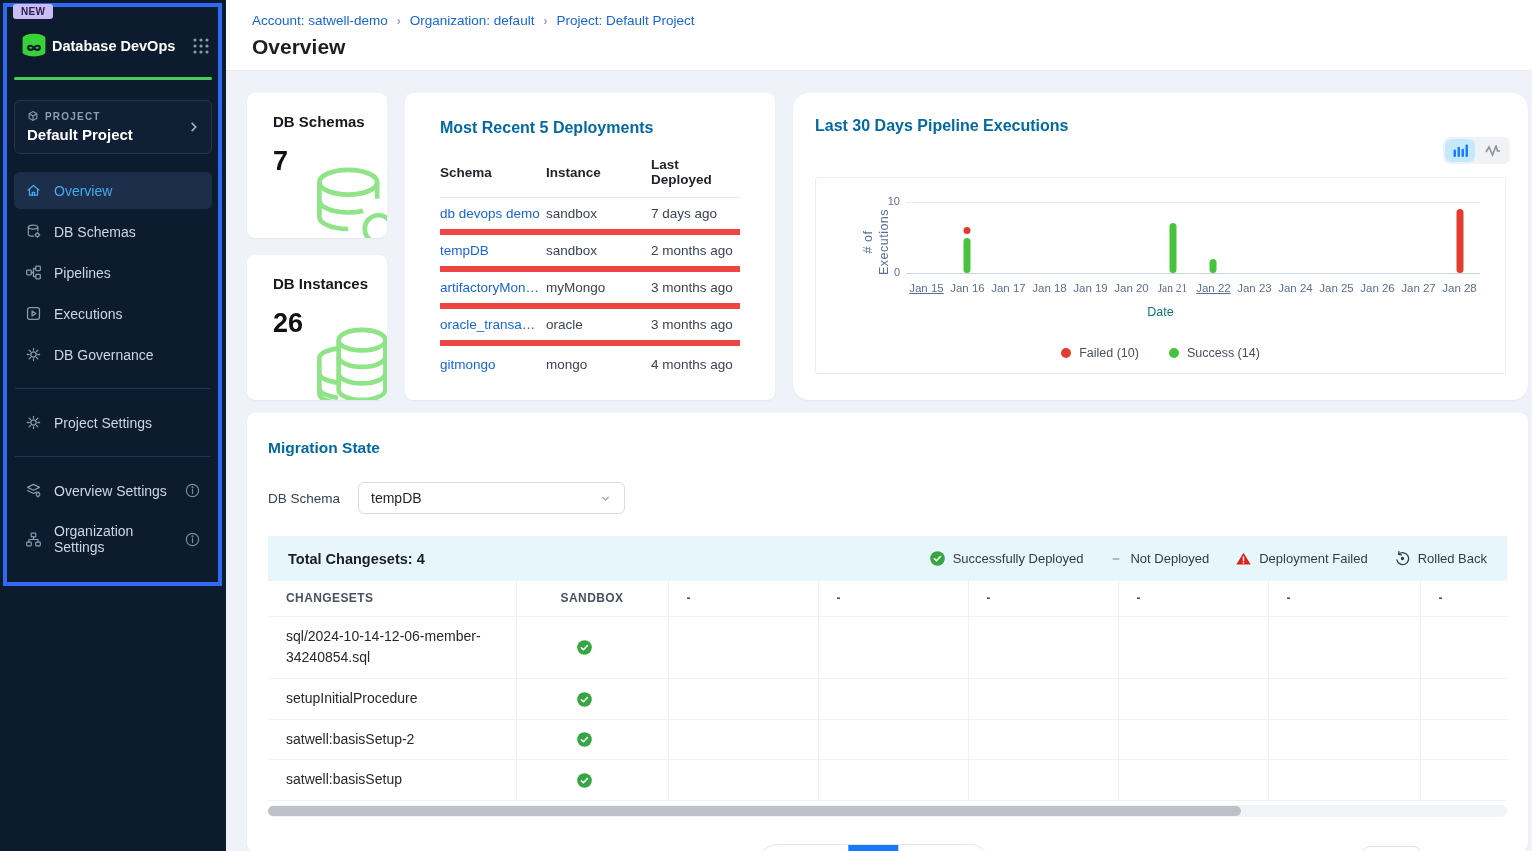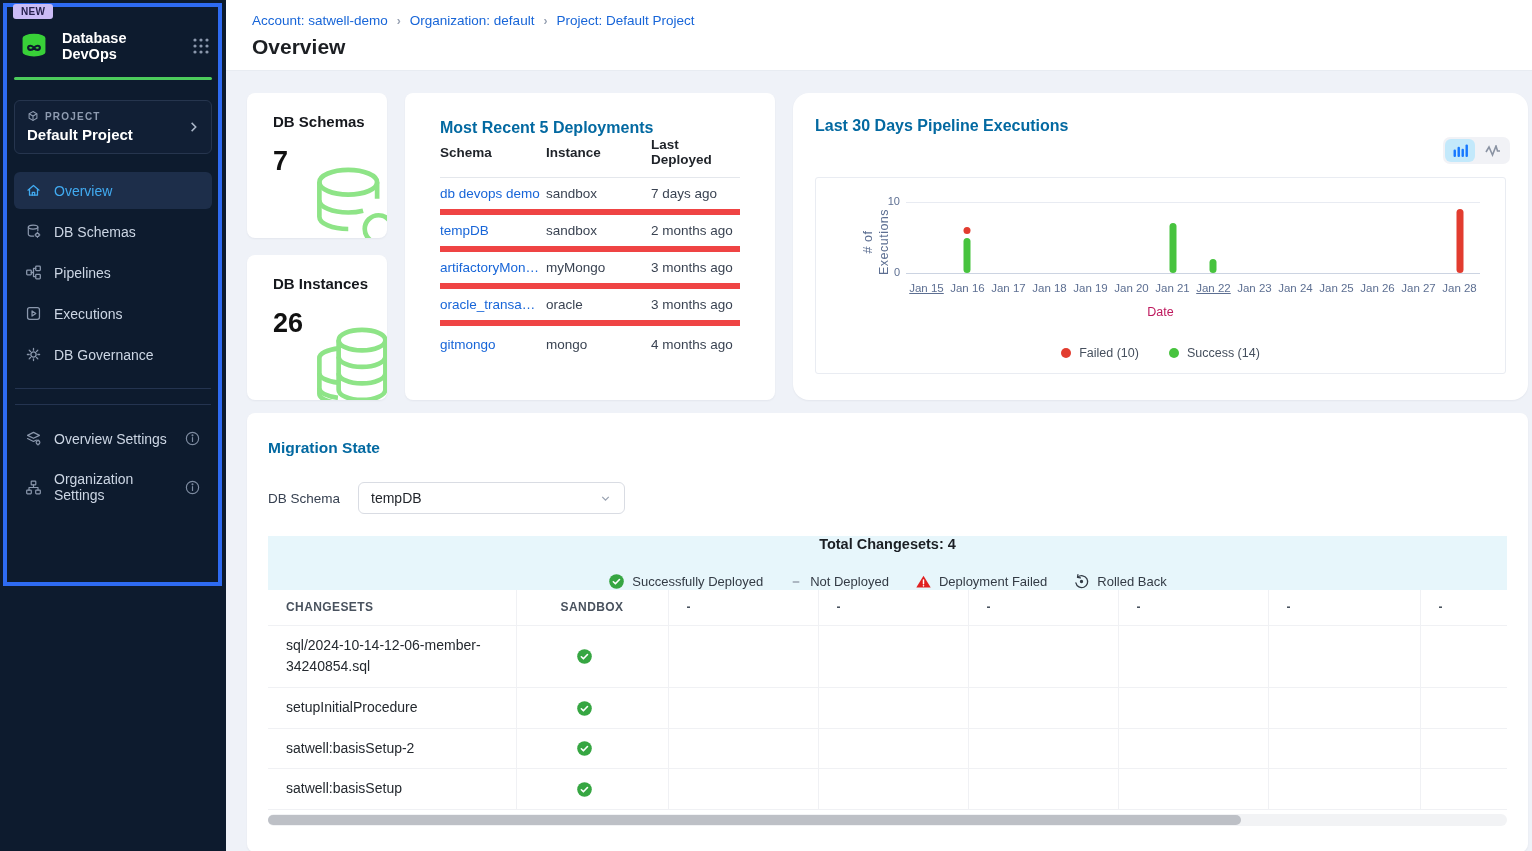--- a/index.html
+++ b/index.html
@@ -4,21 +4,21 @@
 <style>
   * { margin:0; padding:0; box-sizing:border-box; }
   html,body { width:1532px; height:851px; overflow:hidden; font-family:"Liberation Sans", sans-serif; background:#eff2f8; }
   .app { display:flex; width:1532px; height:851px; }
 
   
   .sidebar { width:226px; flex-shrink:0; background:#0d1b2e; position:relative; color:#ccd6e4; }
   .annotation-border { position:absolute; left:3px; top:3px; width:219px; height:583px; border:4px solid #2e6bf2; pointer-events:none; z-index:9; }
   .new-badge { position:absolute; top:4px; left:13px; background:#cbbcf6; color:#27224f; font-size:10px; font-weight:bold; padding:2px 8px; border-radius:3px; z-index:10; letter-spacing:.3px; }
   .sidebar-inner { padding:20px 14px 0; }
-  .sidebar-header { display:flex; align-items:center; gap:10px; padding:8px 2px 0 2px; }
+  .sidebar-header { display:flex; align-items:center; padding:8px 2px 0 2px; }
   .app-title { color:#fff; font-weight:700; font-size:14.5px; flex:1; }
   .apps-grid { color:#8b98ad; cursor:pointer; display:flex; }
   .green-rule { height:3px; background:#4ccc5c; margin:13px 0 0; border-radius:2px; }
   .project-card { margin:20px 0 0; background:#111f35; border:1px solid #26354e; border-radius:6px; padding:9px 12px 10px; position:relative; cursor:pointer; }
   .project-label { color:#8e9bb0; font-size:10px; letter-spacing:1.2px; font-weight:700; display:flex; align-items:center; gap:6px; }
   .project-name { color:#fff; font-size:15px; font-weight:600; margin-top:4px; }
   .project-chevron { position:absolute; right:10px; top:50%; transform:translateY(-50%); color:#aab6c8; display:flex; }
   nav { margin-top:18px; }
   .nav-item { display:flex; align-items:center; gap:12px; padding:10px 11px; border-radius:6px; color:#ccd6e4; font-size:14px; margin-bottom:4px; cursor:pointer; }
   .nav-item .nav-ico { color:#8b98ad; display:flex; }
@@ -38,51 +38,51 @@
 
   .row1 { display:flex; gap:18px; height:307px; }
   .stat-col { width:140px; display:flex; flex-direction:column; gap:17px; flex-shrink:0; }
   .stat-card { background:#fff; border-radius:8px; flex:1; padding:20px 0 0 26px; position:relative; overflow:hidden; box-shadow:0 1px 2px rgba(16,24,40,.05); }
   .stat-label { font-size:15px; font-weight:700; color:#16181d; }
   .stat-value { font-size:27px; font-weight:700; color:#111; margin-top:16px; }
   .stat-ico { position:absolute; right:-8px; bottom:-12px; }
 
   .dep-card { width:370px; flex-shrink:0; background:#fff; border-radius:8px; padding:26px 35px; box-shadow:0 1px 2px rgba(16,24,40,.05); }
   .card-title { font-size:16px; font-weight:700; color:#0369a1; }
-  .dep-table { font-size:13.5px; }
+  .dep-table { margin-top:20px; font-size:13.5px; }
   .dep-head, .dep-row { display:grid; grid-template-columns:106px 105px 1fr; align-items:center; }
   .dep-head { color:#1f2329; font-weight:600; padding-bottom:10px; border-bottom:1px solid #e4e7ec; }
   .dep-row { height:37px; border-bottom:6px solid #ef4444; color:#3a4352; }
   .dep-row:last-child { border-bottom:none; }
   .dep-row a { color:#1765d8; text-decoration:none; cursor:pointer; white-space:nowrap; overflow:hidden; text-overflow:ellipsis; padding-right:6px; }
 
   .chart-card { flex:1; background:#fff; border-radius:16px; padding:24px 22px; position:relative; box-shadow:0 1px 2px rgba(16,24,40,.05); min-width:0; }
   .chart-toggles { position:absolute; top:44px; right:18px; display:flex; gap:3px; background:#f1f2f6; border-radius:7px; padding:2px; }
   .toggle-btn { width:30px; height:23px; border-radius:6px; display:flex; align-items:center; justify-content:center; cursor:pointer; color:#8a93a3; }
   .toggle-btn.active { background:#c3e9fb; color:#1677ff; }
   .plot { margin-top:42px; height:197px; border:1px solid #e9ecf2; border-radius:3px; position:relative; background:#fff; }
   .gridline { position:absolute; left:90px; right:25px; top:24px; height:1px; background:#e8ebf2; }
   .baseline { position:absolute; left:90px; right:25px; top:95px; height:1px; background:#ccd4e2; }
   .ytick { position:absolute; left:0; width:84px; text-align:right; font-size:11px; color:#5d6f92; }
   .ylabel { position:absolute; left:44px; top:112px; width:96px; transform:rotate(-90deg); transform-origin:left top; font-size:12.5px; color:#5d6f92; line-height:16px; text-align:center; letter-spacing:.5px; }
   .bars-area { position:absolute; left:90px; right:25px; top:0; height:197px; }
   .bar { position:absolute; width:7px; border-radius:4px; transform:translateX(-50%); }
   .xlab { position:absolute; top:104px; transform:translateX(-50%); font-size:11.5px; color:#5d6f92; white-space:nowrap; }
-  .x-axis-title { position:absolute; top:127px; left:0; right:0; text-align:center; font-size:12.5px; color:#be185d; }
+  .x-axis-title { position:absolute; top:127px; left:0; right:0; text-align:center; font-size:12.5px; color:#0f766e; }
   .chart-legend { position:absolute; top:155px; left:0; right:0; display:flex; justify-content:center; gap:30px;margin-top:13px; }
   .chart-legend .li { display:flex; align-items:center; gap:8px; font-size:12.5px; color:#46505e; }
   .dot { width:10px; height:10px; border-radius:50%; }
 
   
   .migration-panel { margin-top:13px; background:#fff; border-radius:8px; padding:26px 21px 0; height:439px; box-shadow:0 1px 2px rgba(16,24,40,.05); }
   .schema-row { margin-top:25px; display:flex; align-items:center; gap:18px; }
   .schema-label { font-size:13.5px; color:#374151; }
   .select-box { width:267px; height:32px; border:1px solid #d9dce3; border-radius:6px; padding:0 12px; display:flex; justify-content:space-between; align-items:center; font-size:14px; color:#1f2329; background:#fff; cursor:pointer; }
   .select-box .chev { color:#9aa3b2; display:flex; }
-  .mig-band { margin-top:22px; background:#e7f6fb; height:54px; display:flex; align-items:center; justify-content:space-between; padding:0 20px;flex-direction:column; }
+  .mig-band { margin-top:22px; background:#e7f6fb; height:45px; display:flex; align-items:center; justify-content:space-between; padding:0 20px; }
   .mig-total { font-size:14.5px; font-weight:700; color:#1b1f24; }
   .mig-legend { display:flex; gap:26px; }
   .mig-legend .li { display:flex; align-items:center; gap:7px; font-size:13px; color:#333b45; }
   table.mig { width:100%; border-collapse:collapse; table-layout:fixed; }
   table.mig th { font-size:12px; font-weight:700; color:#49525e; letter-spacing:.4px; height:35px; border-bottom:1px solid #f0f1f4; border-right:1px solid #f0f1f4; text-align:left; padding-left:18px; background:#fff; }
   table.mig th.center, table.mig td.center { text-align:center; padding-left:0; }
   table.mig th:last-child, table.mig td:last-child { border-right:none; }
   table.mig td { font-size:14px; color:#24292f; border-bottom:1px solid #f0f1f4; border-right:1px solid #f0f1f4; padding:9px 16px 9px 18px; line-height:1.55; }
   .hscroll { margin-top:4px; height:12px; background:#f2f3f5; border-radius:7px; position:relative; }
   .hscroll .thumb { position:absolute; left:0; top:1px; height:10px; width:78.5%; background:#bdc0c6; border-radius:6px; cursor:grab; }
@@ -194,20 +194,29 @@
           <div class="nav-item">
             <span class="nav-ico">
               <svg width="17" height="17" viewBox="0 0 20 20" fill="none" stroke="currentColor" stroke-width="1.5" stroke-linecap="round" stroke-linejoin="round">
                 <circle cx="10" cy="10" r="3.1"></circle>
                 <path d="M10 2.8v2.1M10 15.1v2.1M2.8 10h2.1M15.1 10h2.1M4.9 4.9l1.5 1.5M13.6 13.6l1.5 1.5M15.1 4.9l-1.5 1.5M6.4 13.6l-1.5 1.5"></path>
               </svg>
             </span>
             <span>DB Governance</span>
           </div>
           <div class="nav-divider"></div>
+          <div class="nav-item">
+            <span class="nav-ico">
+              <svg width="17" height="17" viewBox="0 0 20 20" fill="none" stroke="currentColor" stroke-width="1.5" stroke-linecap="round" stroke-linejoin="round">
+                <circle cx="10" cy="10" r="3.1"></circle>
+                <path d="M10 2.8v2.1M10 15.1v2.1M2.8 10h2.1M15.1 10h2.1M4.9 4.9l1.5 1.5M13.6 13.6l1.5 1.5M15.1 4.9l-1.5 1.5M6.4 13.6l-1.5 1.5"></path>
+              </svg>
+            </span>
+            <span>Project Settings</span>
+          </div>
           <div class="nav-divider"></div>
           <div class="nav-item">
             <span class="nav-ico">
               <svg width="17" height="17" viewBox="0 0 20 20" fill="none" stroke="currentColor" stroke-width="1.4" stroke-linecap="round" stroke-linejoin="round">
                 <path d="M10 2.8l7 3.5-7 3.5-7-3.5z"></path>
                 <path d="M3 10l7 3.5 3.4-1.7"></path>
                 <circle cx="15.3" cy="14.6" r="2.2"></circle>
                 <path d="M15.3 11.6v1M15.3 16.6v1"></path>
               </svg>
             </span>
@@ -352,21 +361,21 @@
             </div>
             <div class="bars-area" id="bars-area">
                 <span class="xlab" style="left: 3.571%; text-decoration: underline;">Jan 15</span>
                 <span class="xlab" style="left: 10.714%;">Jan 16</span>
                 <div class="bar" style="left: 10.714%; background: rgb(71, 195, 62); height: 35.5px; top: 59.5px;"></div>
                 <div class="bar" style="left: 10.714%; background: rgb(226, 60, 47); height: 7.1px; top: 49.4px;"></div>
                 <span class="xlab" style="left: 17.857%;">Jan 17</span>
                 <span class="xlab" style="left: 25%;">Jan 18</span>
                 <span class="xlab" style="left: 32.143%;">Jan 19</span>
                 <span class="xlab" style="left: 39.286%;">Jan 20</span>
-                <span class="xlab" style="left: 46.429%;">Jan 21</span>
+                <span class="xlab" style="left: 46.429%; font-family: Liberation Serif, serif;">Jan 21</span>
                 <div class="bar" style="left: 46.429%; background: rgb(71, 195, 62); height: 49.7px; top: 45.3px;"></div>
                 <span class="xlab" style="left: 53.571%; text-decoration: underline;">Jan 22</span>
                 <div class="bar" style="left: 53.571%; background: rgb(71, 195, 62); height: 14.2px; top: 80.8px;"></div>
                 <span class="xlab" style="left: 60.714%;">Jan 23</span>
                 <span class="xlab" style="left: 67.857%;">Jan 24</span>
                 <span class="xlab" style="left: 75%;">Jan 25</span>
                 <span class="xlab" style="left: 82.143%;">Jan 26</span>
                 <span class="xlab" style="left: 89.286%;">Jan 27</span>
                 <span class="xlab" style="left: 96.429%;">Jan 28</span>
                 <div class="bar" style="left: 96.429%; background: rgb(226, 60, 47); height: 63.9px; top: 31.1px;"></div>

